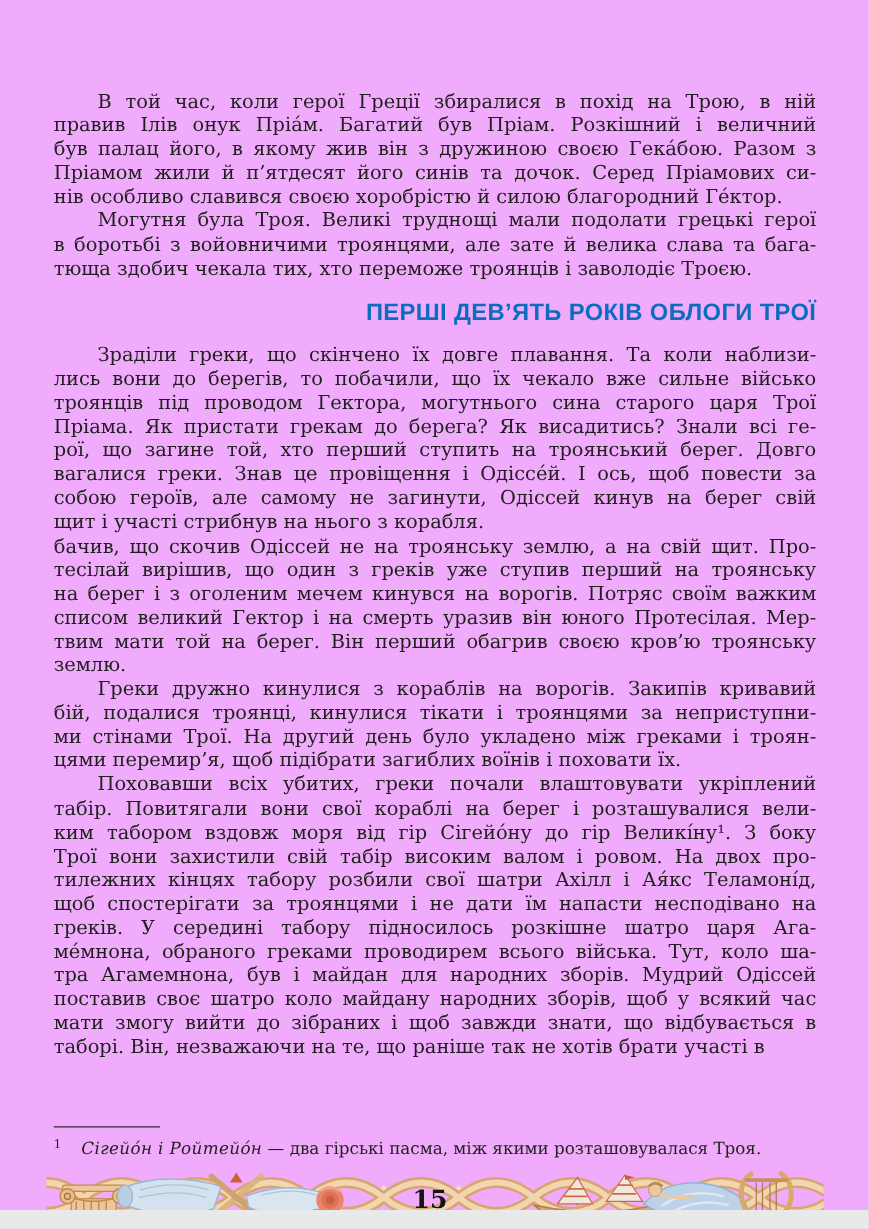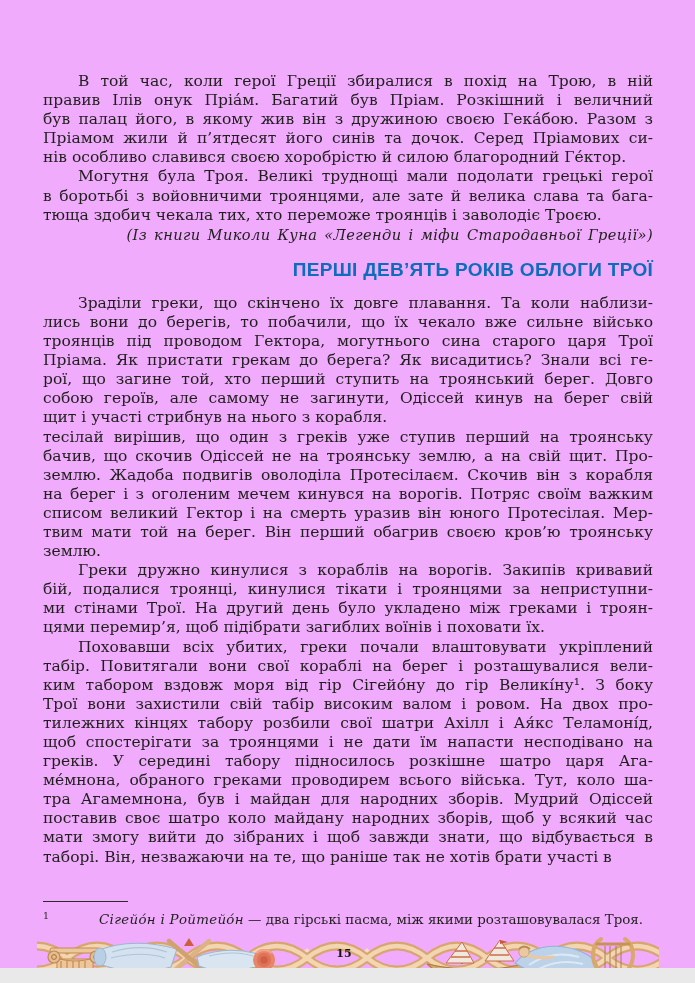--- a/index.html
+++ b/index.html
@@ -20,26 +20,26 @@
     line-height:19.1px; letter-spacing:0.4px; word-spacing:2px;
   }
   .heading {
     margin:14px 0 12px; text-align:right;
     font-family:"Liberation Sans","DejaVu Sans",sans-serif;
     font-weight:bold; font-size:19px; line-height:24px; letter-spacing:0.3px;
   }
   .footnote { position:absolute; left:43px; top:901px; width:610px; font-size:13.4px; line-height:17px; }
   .footnote-rule { width:85px; border-top:1.5px solid #2c2b29; margin:0 0 5px 0; }
   .fn-marker { vertical-align:super; font-size:9.5px; margin-right:16px; }
-  .fn-term { font-style:italic; letter-spacing:0.3px;margin-left:34px; }
+  .fn-term { font-style:italic; letter-spacing:0.3px; }
   .fn-def { }
   .footer-band { position:absolute; left:37px; top:935px; width:622px; height:47px; }
   .pageno {
     position:absolute; left:322px; top:947px; width:44px; text-align:center;
-    font-weight:bold; font-size:11px; color:#141414;
+    font-weight:bold; font-size:20px; color:#141414;
   }
 </style>
 </head>
 <body>
 
 <div class="page" style="color: rgb(32, 31, 29);">
 
   <div class="column">
     <div>
         <div>
@@ -48,36 +48,35 @@
           <div class="line">був палац його, в якому жив він з дружиною своєю Гека́бою. Разом з</div>
           <div class="line">Пріамом жили й п’ятдесят його синів та дочок. Серед Пріамових си-</div>
           <div class="line last">нів особливо славився своєю хоробрістю й силою благородний Ге́ктор.</div>
         </div>
         <div>
           <div class="line first">Могутня була Троя. Великі труднощі мали подолати грецькі герої</div>
           <div class="line">в боротьбі з войовничими троянцями, але зате й велика слава та бага-</div>
           <div class="line last">тюща здобич чекала тих, хто переможе троянців і заволодіє Троєю.</div>
         </div>
       </div>
-    <div class="citation">(Із книги Миколи Куна «Легенди і міфи Стародавньої Греції»)</div>
     <div class="heading" style="color: rgb(14, 108, 190);">ПЕРШІ ДЕВ’ЯТЬ РОКІВ ОБЛОГИ ТРОЇ</div>
     <div>
         <div>
           <div class="line first">Зраділи греки, що скінчено їх довге плавання. Та коли наблизи-</div>
           <div class="line">лись вони до берегів, то побачили, що їх чекало вже сильне військо</div>
           <div class="line">троянців під проводом Гектора, могутнього сина старого царя Трої</div>
           <div class="line">Пріама. Як пристати грекам до берега? Як висадитись? Знали всі ге-</div>
           <div class="line">рої, що загине той, хто перший ступить на троянський берег. Довго</div>
+          <div class="line">вагалися греки. Знав це провіщення і Одіссе́й. І ось, щоб повести за</div>
           <div class="line">собою героїв, але самому не загинути, Одіссей кинув на берег свій</div>
           <div class="line last">щит і участі стрибнув на нього з корабля.</div>
         </div>
         <div>
+          <div class="line">бачив, що скочив Одіссей не на троянську землю, а на свій щит. Про-</div>
           <div class="line">тесілай вирішив, що один з греків уже ступив перший на троянську</div>
-          <div class="line">бачив, що скочив Одіссей не на троянську землю, а на свій щит. Про-</div>
-          <div class="line">землю. Жадоба подвигів оволоділа Протесілаєм. Скочив він з корабля</div>
           <div class="line">на берег і з оголеним мечем кинувся на ворогів. Потряс своїм важким</div>
           <div class="line">списом великий Гектор і на смерть уразив він юного Протесілая. Мер-</div>
           <div class="line">твим мати той на берег. Він перший обагрив своєю кров’ю троянську</div>
           <div class="line last">землю.</div>
         </div>
         <div>
           <div class="line first">Греки дружно кинулися з кораблів на ворогів. Закипів кривавий</div>
           <div class="line">бій, подалися троянці, кинулися тікати і троянцями за неприступни-</div>
           <div class="line">ми стінами Трої. На другий день було укладено між греками і троян-</div>
           <div class="line last">цями перемир’я, щоб підібрати загиблих воїнів і поховати їх.</div>

